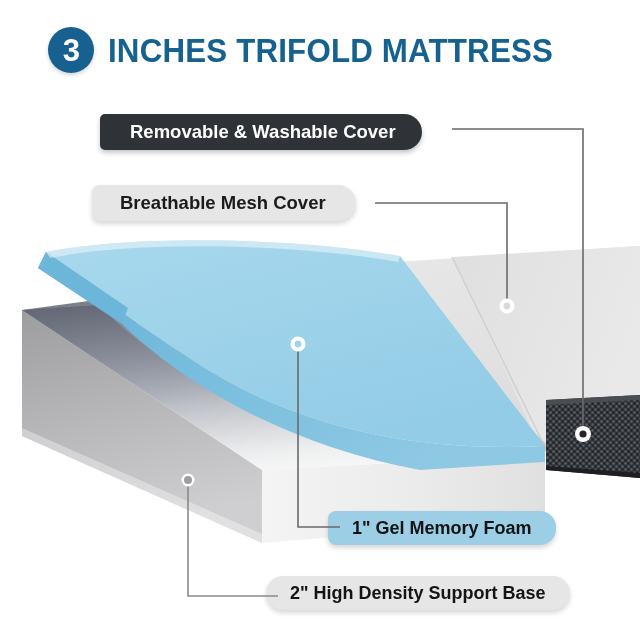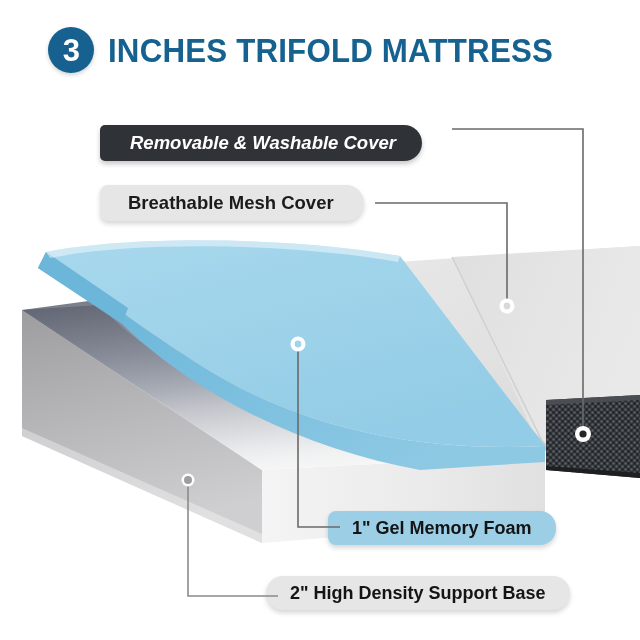--- a/index.html
+++ b/index.html
@@ -62,33 +62,32 @@
     display: flex;
     align-items: center;
     white-space: nowrap;
     box-sizing: border-box;
     z-index: 6;
   }
   .pill span { display: block; }
 
   .pill-dark {
     left: 100px;
-    top: 125px;
+    top: 114px;
     height: 36px;
     padding: 0 26px 0 30px;
     background: #2f3338;
     color: #ffffff;
     font-size: 18.5px;
     font-weight: bold;
     border-radius: 5px 18px 18px 5px;
     box-shadow: 0 3px 5px rgba(0,0,0,0.22);
-    font-style: italic;
   }
   .pill-grey1 {
-    left: 100px;
+    left: 92px;
     top: 185px;
     height: 36px;
     padding: 0 30px 0 28px;
     background: #e6e6e6;
     color: #1b1b1b;
     font-size: 18.5px;
     font-weight: bold;
     border-radius: 8px 18px 18px 8px;
     box-shadow: 0 3px 5px rgba(0,0,0,0.16);
   }

